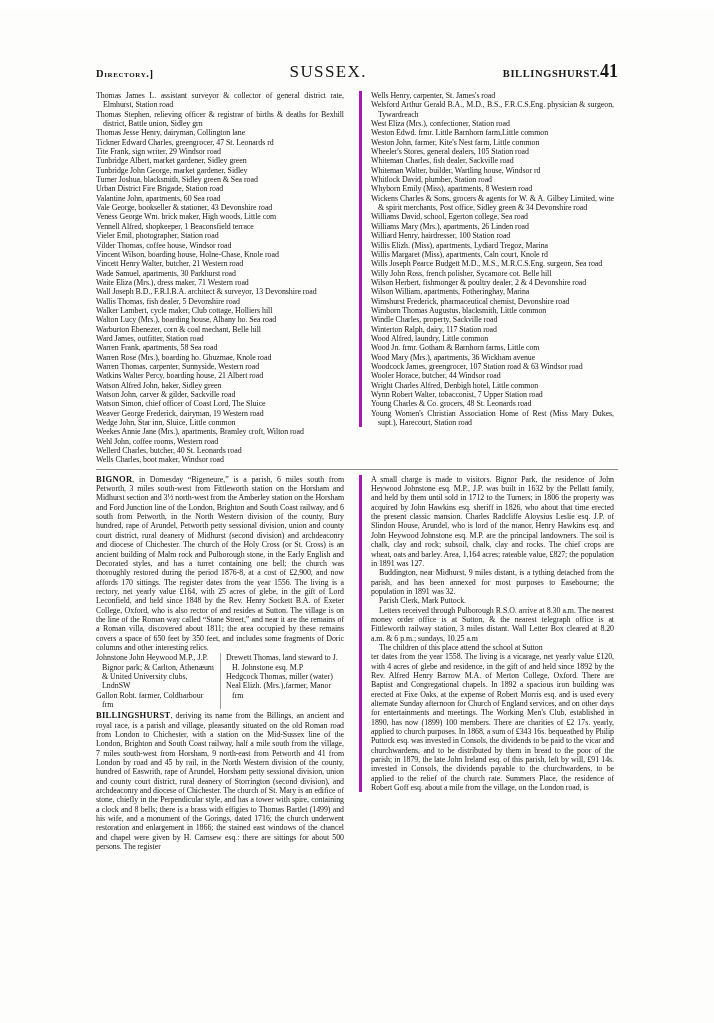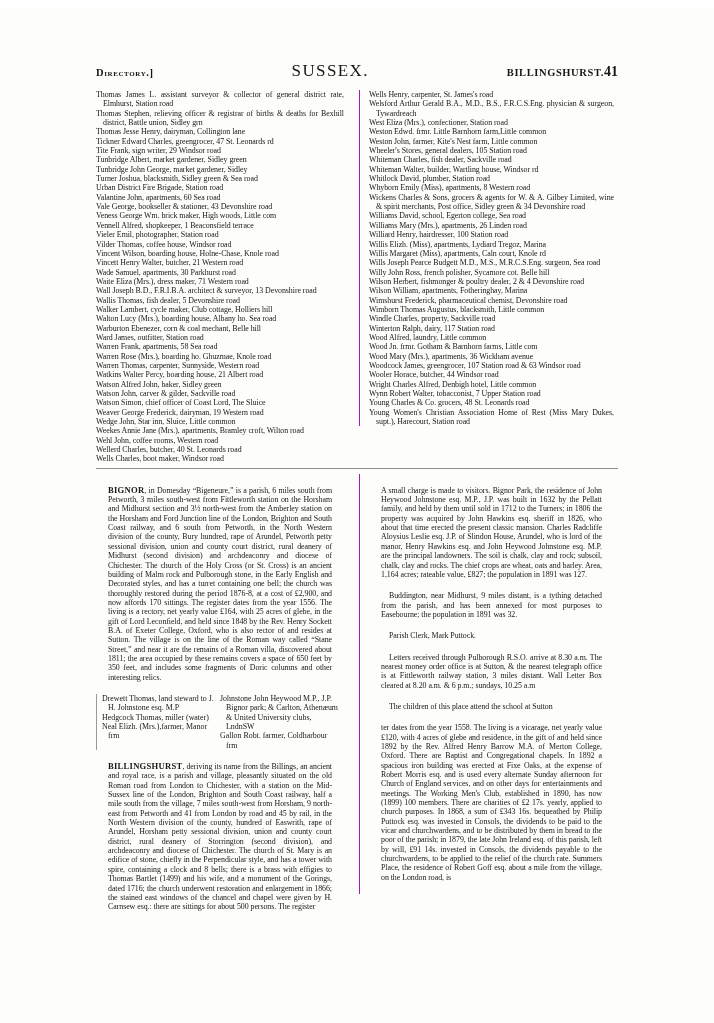--- a/index.html
+++ b/index.html
@@ -44,38 +44,38 @@
     letter-spacing: 0.6px;
     white-space: nowrap;
   }
   .rh-center {
     font-size: 17px;
     letter-spacing: 1.4px;
     font-weight: 400;
   }
   .rh-right { display: flex; align-items: baseline; }
   .folio {
-    font-size: 14px;
+    font-size: 18px;
     font-weight: 700;
     font-variant: normal;
     letter-spacing: 0;
   }
 
   
   .cols {
     display: flex;
     gap: 8px;
     align-items: flex-start;
   }
   .col {
     width: 255px;
     box-sizing: border-box;
   }
   .col.left  { padding-right: 7px; }
-  .col.right { padding-left: 9px; border-left: 1px solid #a21caf; }
+  .col.right { padding-left: 9px; border-left: 3px solid #a21caf; }
 
   .dir-list { list-style: none; margin: 0; padding: 0; }
   .dir-list li {
     font-size: 7.9px;
     line-height: 9.35px;
     text-indent: -7px;
     padding-left: 7px;
     margin: 0;
     text-align: justify;
     text-align-last: left;
@@ -84,21 +84,21 @@
 
   .rule-sep {
     border: 0;
     border-top: 1px solid #8d8d8d;
     margin: 4px 0 5px 0;
     width: 100%;
   }
 
   
   .article p {
-    margin: 12px;
+    margin: 0;
     font-size: 7.9px;
     line-height: 9.35px;
     text-align: justify;
     letter-spacing: -0.05px;
   }
   .article p.indent { text-indent: 8px; }
   .place-name {
     font-weight: 700;
     font-size: 8.6px;
     letter-spacing: 0.25px;
@@ -223,33 +223,33 @@
     </div>
 
     <hr class="rule-sep">
 
     <div class="cols">
 
       <div class="col left article">
         <p><span class="place-name">BIGNOR</span><span>, in Domesday “Bigeneure,” is a parish, 6 miles south from Petworth, 3 miles south-west from Fittleworth station on the Horsham and Midhurst section and 3½ north-west from the Amberley station on the Horsham and Ford Junction line of the London, Brighton and South Coast railway, and 6 south from Petworth, in the North Western division of the county, Bury hundred, rape of Arundel, Petworth petty sessional division, union and county court district, rural deanery of Midhurst (second division) and archdeaconry and diocese of Chichester. The church of the Holy Cross (or St. Cross) is an ancient building of Malm rock and Pulborough stone, in the Early English and Decorated styles, and has a turret containing one bell; the church was thoroughly restored during the period 1876-8, at a cost of £2,900, and now affords 170 sittings. The register dates from the year 1556. The living is a rectory, net yearly value £164, with 25 acres of glebe, in the gift of Lord Leconfield, and held since 1848 by the Rev. Henry Sockett B.A. of Exeter College, Oxford, who is also rector of and resides at Sutton. The village is on the line of the Roman way called “Stane Street,” and near it are the remains of a Roman villa, discovered about 1811; the area occupied by these remains covers a space of 650 feet by 350 feet, and includes some fragments of Doric columns and other interesting relics.</span></p>
 
         <div class="inset">
+          <div class="inset-col a">
+            <ul>
+              <li>Johnstone John Heywood M.P., J.P. Bignor park; &amp; Carlton, Athenæum &amp; United University clubs, LndnSW</li>
+              <li>Gallon Robt. farmer, Coldharbour frm</li>
+            </ul>
+          </div>
           <div class="inset-col b">
             <ul>
               <li>Drewett Thomas, land steward to J. H. Johnstone esq. M.P</li>
               <li>Hedgcock Thomas, miller (water)</li>
               <li>Neal Elizh. (Mrs.),farmer, Manor frm</li>
             </ul>
           </div>
-          <div class="inset-col a">
-            <ul>
-              <li>Johnstone John Heywood M.P., J.P. Bignor park; &amp; Carlton, Athenæum &amp; United University clubs, LndnSW</li>
-              <li>Gallon Robt. farmer, Coldharbour frm</li>
-            </ul>
-          </div>
         </div>
 
         <p><span class="place-name">BILLINGSHURST</span><span>, deriving its name from the Billings, an ancient and royal race, is a parish and village, pleasantly situated on the old Roman road from London to Chichester, with a station on the Mid-Sussex line of the London, Brighton and South Coast railway, half a mile south from the village, 7 miles south-west from Horsham, 9 north-east from Petworth and 41 from London by road and 45 by rail, in the North Western division of the county, hundred of Easwrith, rape of Arundel, Horsham petty sessional division, union and county court district, rural deanery of Storrington (second division), and archdeaconry and diocese of Chichester. The church of St. Mary is an edifice of stone, chiefly in the Perpendicular style, and has a tower with spire, containing a clock and 8 bells; there is a brass with effigies to Thomas Bartlet (1499) and his wife, and a monument of the Gorings, dated 1716; the church underwent restoration and enlargement in 1866; the stained east windows of the chancel and chapel were given by H. Carnsew esq.: there are sittings for about 500 persons. The register</span></p>
       </div>
 
       <div class="col right article">
         <p>A small charge is made to visitors. Bignor Park, the residence of John Heywood Johnstone esq. M.P., J.P. was built in 1632 by the Pellatt family, and held by them until sold in 1712 to the Turners; in 1806 the property was acquired by John Hawkins esq. sheriff in 1826, who about that time erected the present classic mansion. Charles Radcliffe Aloysius Leslie esq. J.P. of Slindon House, Arundel, who is lord of the manor, Henry Hawkins esq. and John Heywood Johnstone esq. M.P. are the principal landowners. The soil is chalk, clay and rock; subsoil, chalk, clay and rocks. The chief crops are wheat, oats and barley. Area, 1,164 acres; rateable value, £827; the population in 1891 was 127.</p>
         <p class="indent">Buddington, near Midhurst, 9 miles distant, is a tything detached from the parish, and has been annexed for most purposes to Easebourne; the population in 1891 was 32.</p>
         <p class="indent clerk">Parish Clerk, Mark Puttock.</p>
         <p class="indent">Letters received through Pulborough R.S.O. arrive at 8.30 a.m. The nearest money order office is at Sutton, &amp; the nearest telegraph office is at Fittleworth railway station, 3 miles distant. Wall Letter Box cleared at 8.20 a.m. &amp; 6 p.m.; sundays, 10.25 a.m</p>

